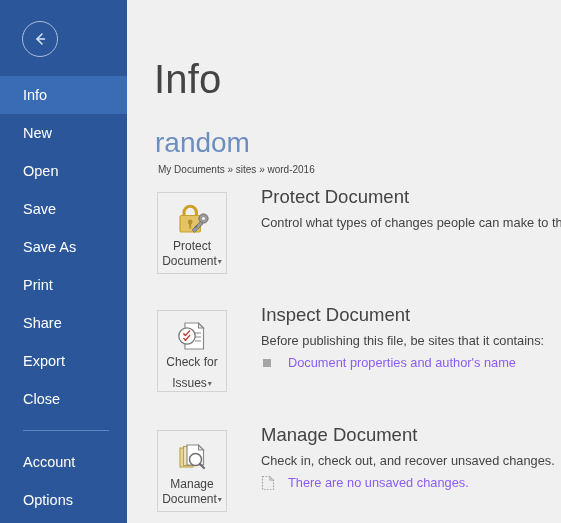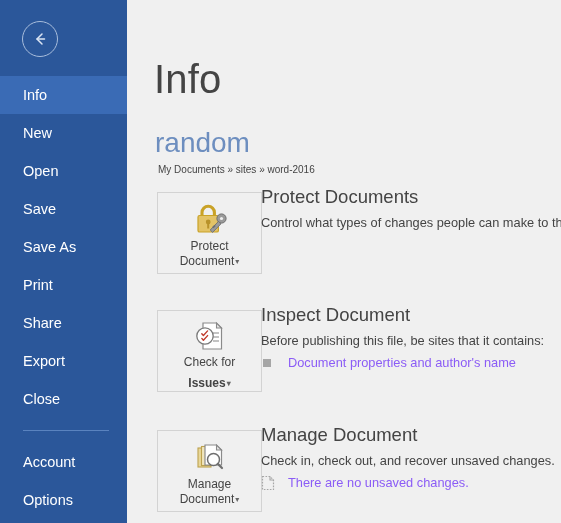--- a/index.html
+++ b/index.html
@@ -118,21 +118,21 @@
   .section {
     position: absolute;
     left: 0;
     width: 100%;
     height: 98px;
   }
   .big-button {
     position: absolute;
     left: 30px;
     top: 7px;
-    width: 105px;
+    width: 70px;
     height: 82px;
     border: 1px solid #d3d3d3;
     background: #f0f0f0;
     box-sizing: border-box;
     cursor: pointer;
     display: flex;
     flex-direction: column;
     align-items: center;
     justify-content: flex-start;
     padding: 0;
@@ -260,41 +260,41 @@
             <circle cx="31.5" cy="16.5" r="4.6" fill="#9a9a9a" stroke="#6f6f6f" stroke-width="1"></circle>
             <circle cx="31.5" cy="16.5" r="1.6" fill="#efefef"></circle>
             <path d="M28.5 19.4 L20.2 28 L22.6 30.4 L31 21.8 Z" fill="#9a9a9a" stroke="#6f6f6f" stroke-width="0.9"></path>
             <rect x="22.4" y="23.6" width="3.1" height="1.9" fill="#6f6f6f" transform="rotate(-45 23.9 24.5)"></rect>
           </svg>
         </span>
         <span class="bb-label">Protect</span>
         <span class="bb-label" style="margin-top:0;"><span>Document</span><span class="caret">▾</span></span>
       </button>
       <div class="sec-body">
-        <div class="sec-title">Protect Documents</div>
+        <div class="sec-title">Protect Document</div>
         <div class="sec-desc">Control what types of changes people can make to this</div>
       </div>
     </section>
 
     <section class="section" style="top:303px;">
       <button class="big-button">
         <span class="bb-icon">
           <svg width="40" height="34" viewBox="0 0 40 34" aria-hidden="true">
             <path d="M13 4 H26.5 L31.5 9 V30 H13 Z" fill="#ffffff" stroke="#8a8a8a" stroke-width="1.2"></path>
             <path d="M26.5 4 V9 H31.5 Z" fill="#e6e6e6" stroke="#8a8a8a" stroke-width="1.1"></path>
             <line x1="23" y1="14" x2="29" y2="14" stroke="#9a9a9a" stroke-width="1.2"></line>
             <line x1="23" y1="18" x2="29" y2="18" stroke="#9a9a9a" stroke-width="1.2"></line>
             <line x1="23" y1="22" x2="29" y2="22" stroke="#9a9a9a" stroke-width="1.2"></line>
             <circle cx="15" cy="17" r="8.2" fill="#ffffff" stroke="#7a7a7a" stroke-width="1.3"></circle>
             <path d="M11.8 14.7 L13.4 16.5 L17.6 11.9" fill="none" stroke="#c0392b" stroke-width="1.4" stroke-linecap="round" stroke-linejoin="round"></path>
             <path d="M11.8 19.4 L13.4 21.2 L17.6 16.6" fill="none" stroke="#c0392b" stroke-width="1.4" stroke-linecap="round" stroke-linejoin="round"></path>
           </svg>
         </span>
         <span class="bb-label">Check for</span>
-        <span class="bb-label" style="margin-top:6px;font-weight:bold;"><span>Issues</span><span class="caret">▾</span></span>
+        <span class="bb-label" style="margin-top:6px;"><span>Issues</span><span class="caret">▾</span></span>
       </button>
       <div class="sec-body">
         <div class="sec-title">Inspect Document</div>
         <div class="sec-desc">Before publishing this file, be sites that it contains:</div>
         <ul class="sec-list">
           <li>
             <span class="bullet-box">
                 <span class="bullet-square"></span>
               </span>
             <span class="li-text">Document properties and author's name</span>

